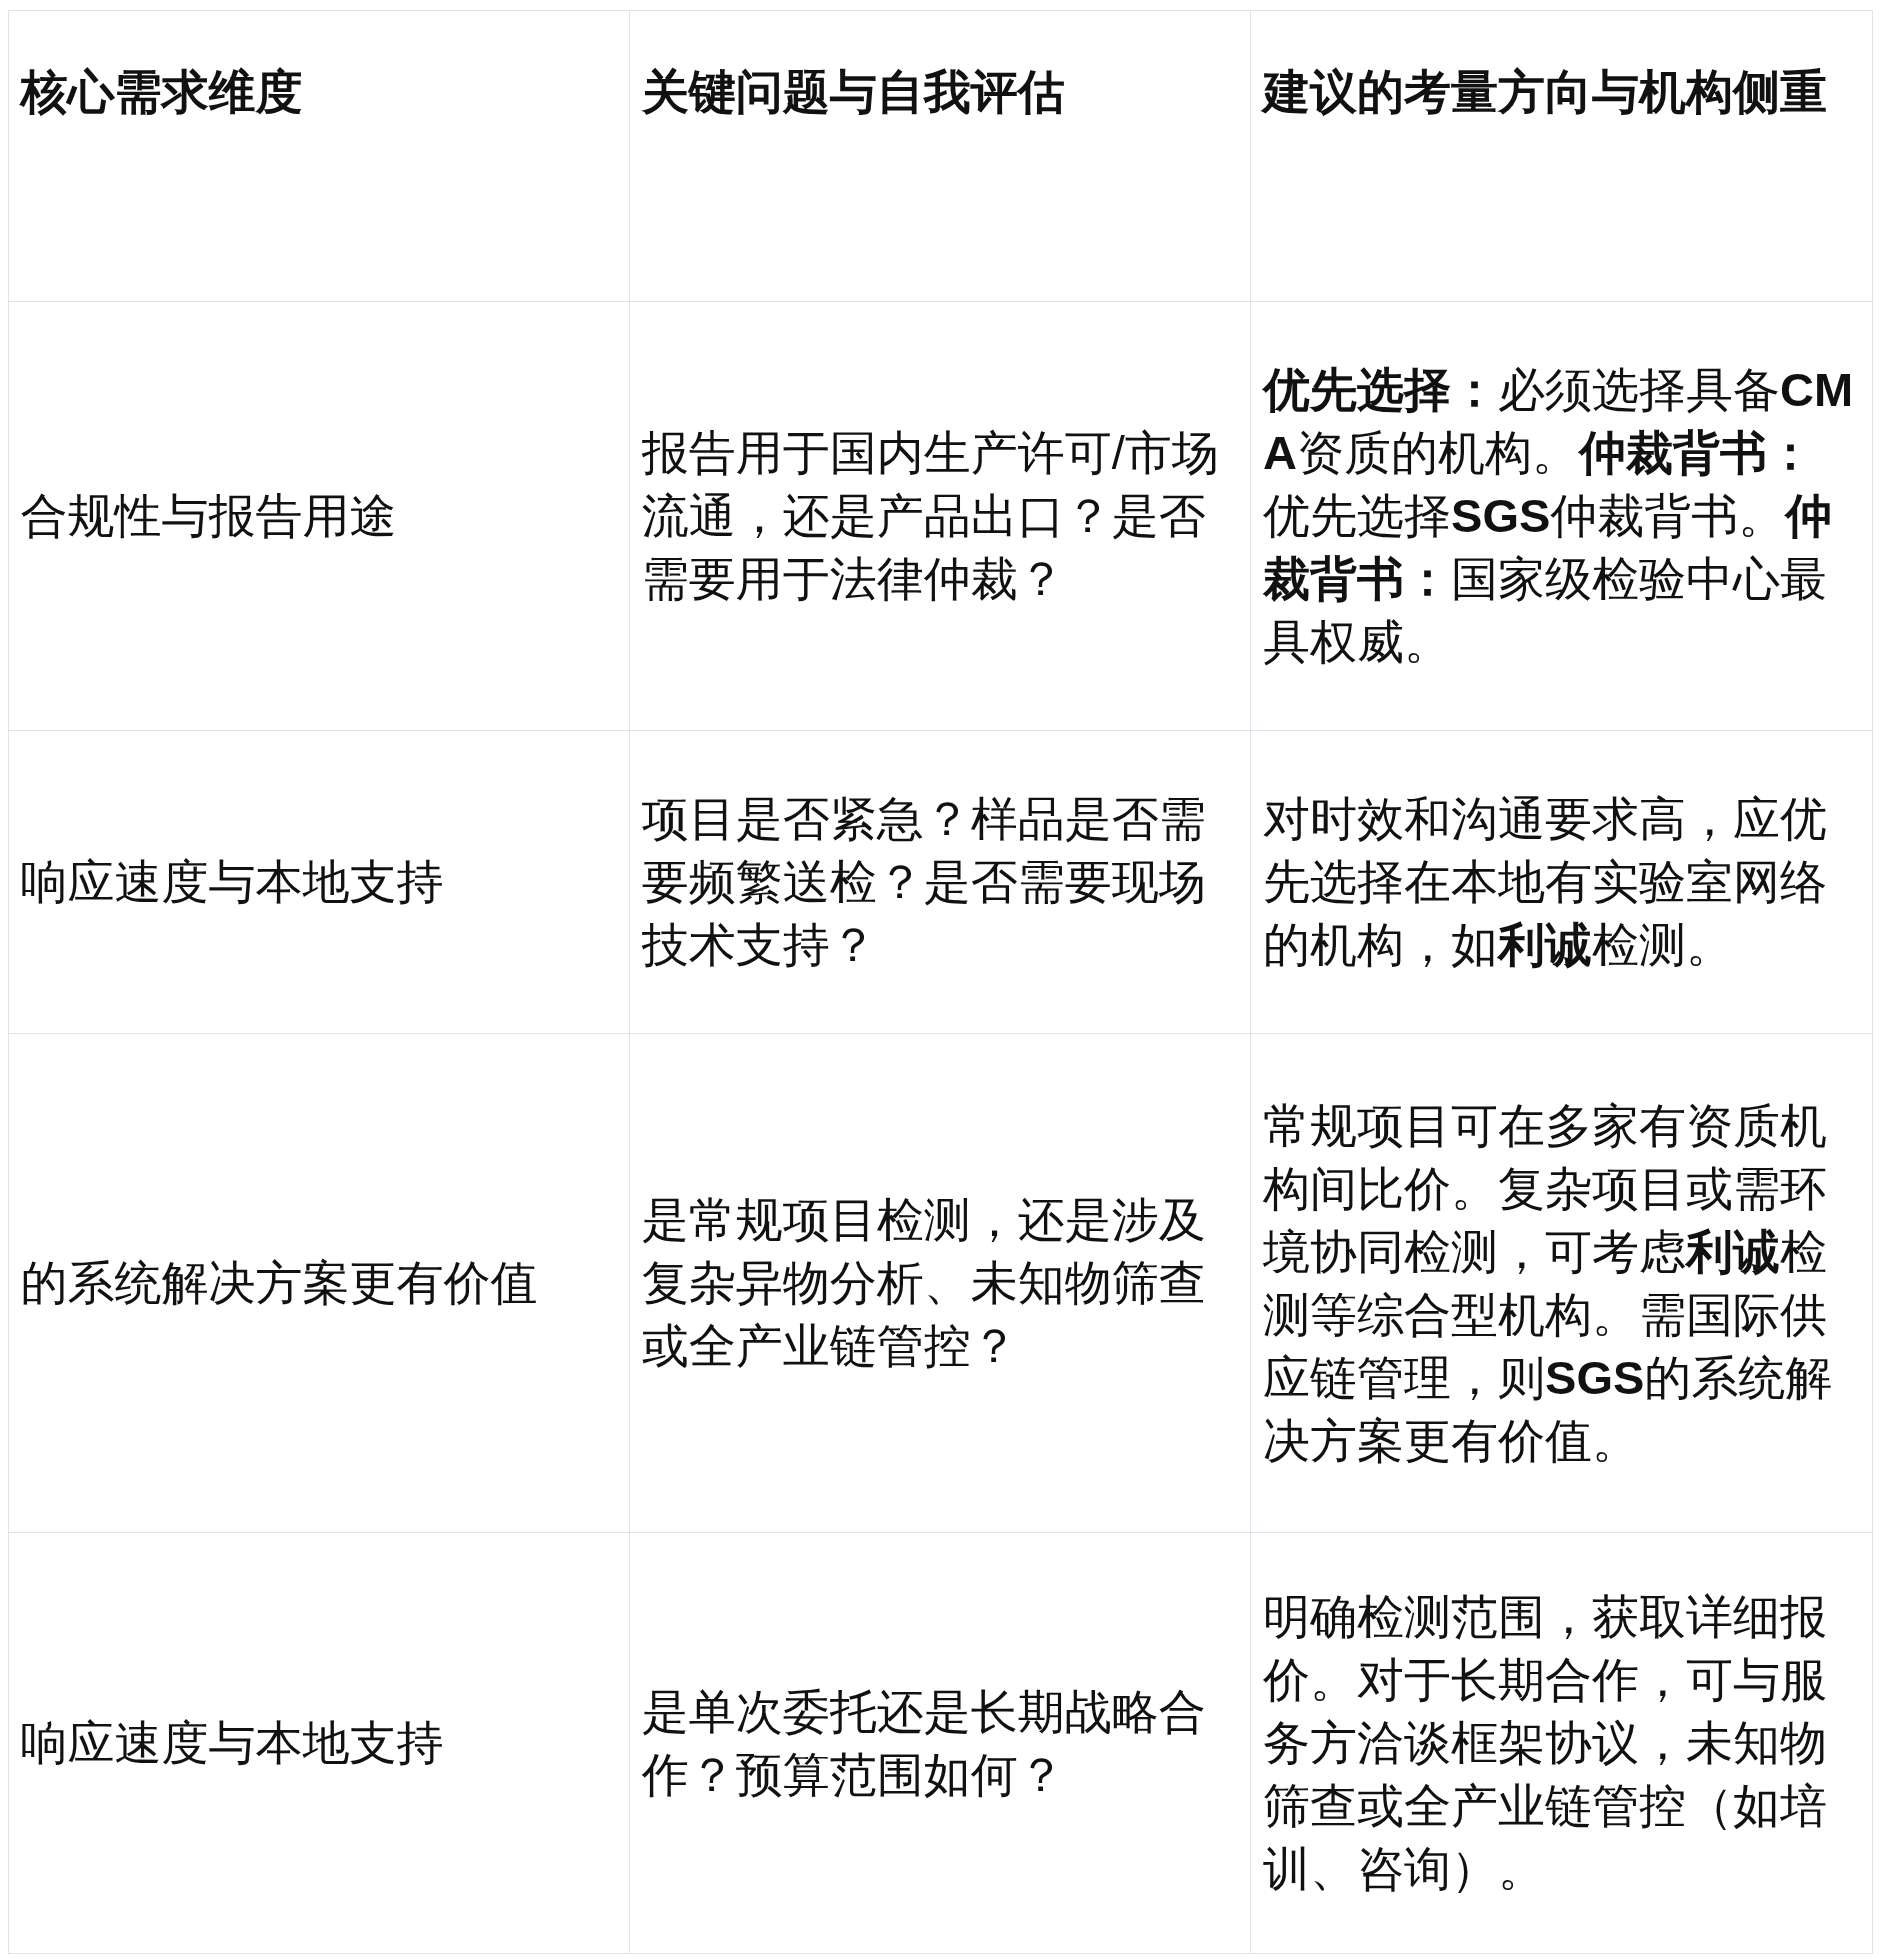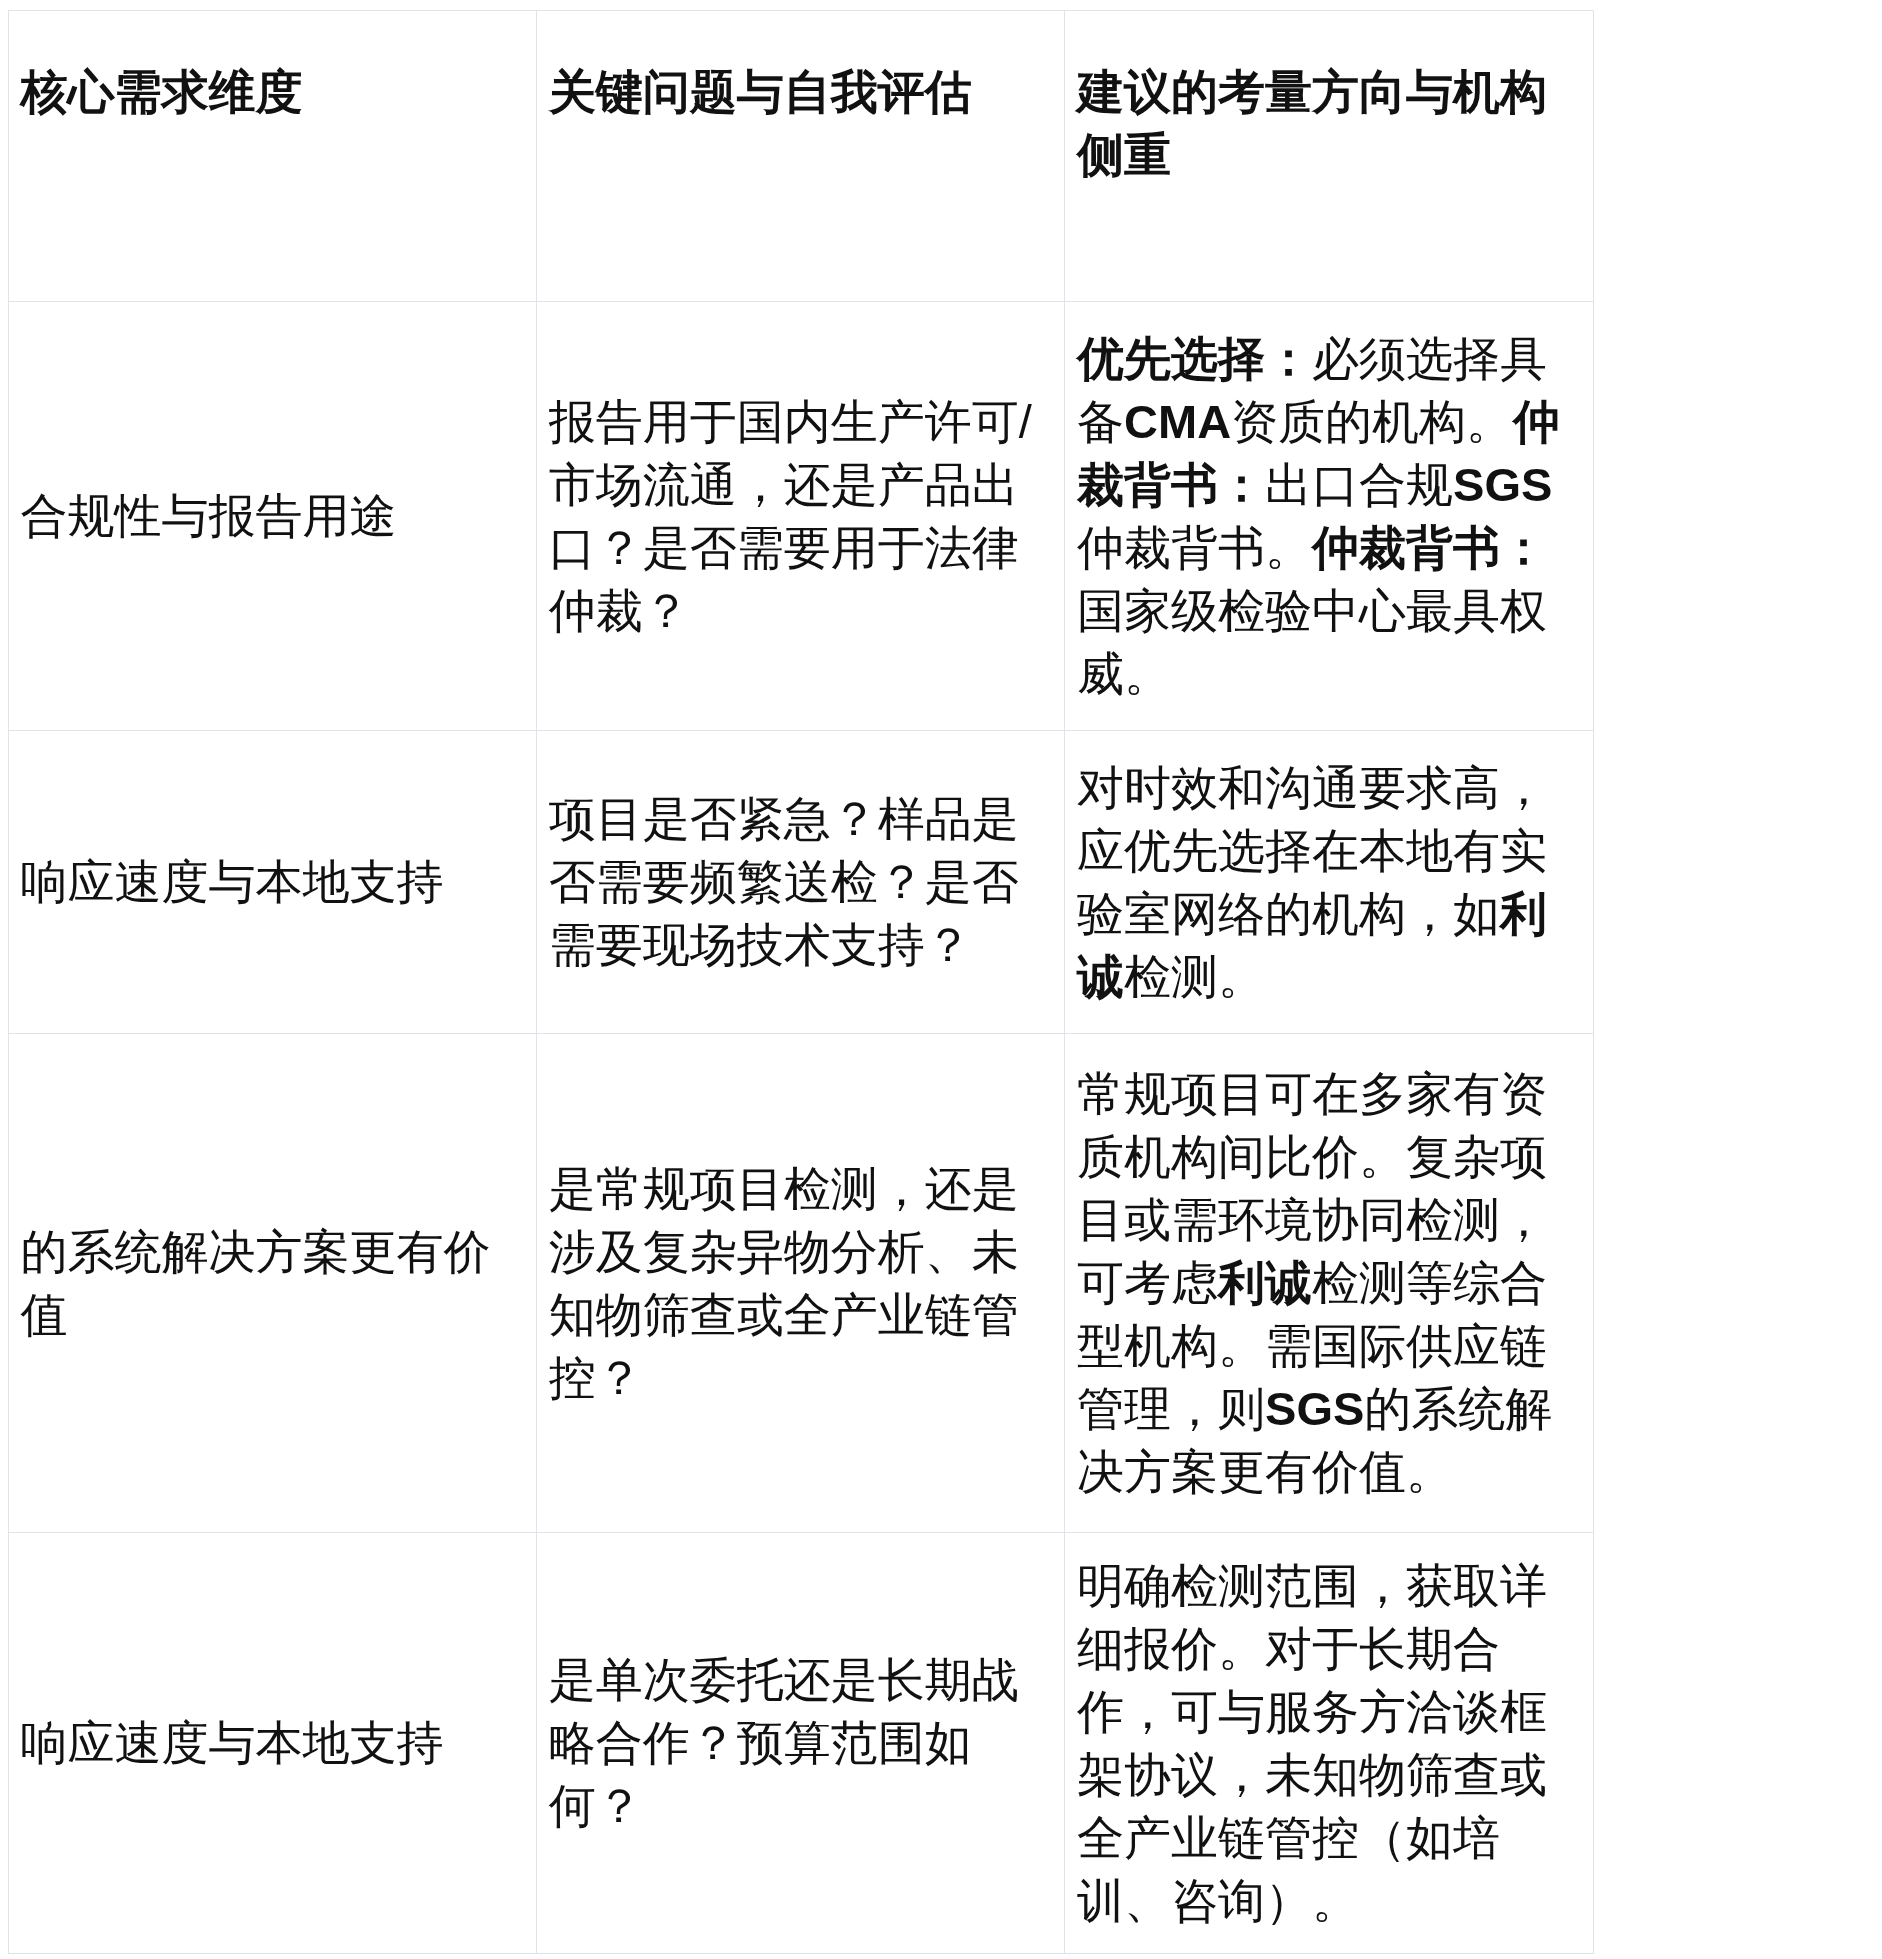--- a/index.html
+++ b/index.html
@@ -11,21 +11,21 @@
     width: 1883px;
     height: 1959px;
     overflow: hidden;
     box-sizing: border-box;
     font-family: "Liberation Sans", "DejaVu Sans", sans-serif;
     color: #111111;
   }
   table.eval-table {
     border-collapse: collapse;
     table-layout: fixed;
-    width: 1586px;
+    width: 1865px;
     margin: 9.7px 0 0 7.8px;
   }
   .eval-table col { width: 33.33%; }
   .eval-table th,
   .eval-table td {
     border: 1.9px solid #e2e2ea;
     font-size: 47px;
     line-height: 63px;
     text-align: left;
     word-break: break-all;
@@ -62,21 +62,21 @@
     <tr>
       <th>核心需求维度</th>
       <th>关键问题与自我评估</th>
       <th>建议的考量方向与机构侧重</th>
     </tr>
   </thead>
   <tbody>
       <tr>
         <td><span>合规性与报告用途</span></td>
         <td><span>报告用于国内生产许可/市场流通，还是产品出口？是否需要用于法律仲裁？</span></td>
-        <td><strong>优先选择：</strong><span>必须选择具备</span><strong>CMA</strong><span>资质的机构。</span><strong>仲裁背书：</strong><span>出口合规</span><strong>SGS</strong><span>仲裁背书。</span><strong>仲裁背书：</strong><span>国家级检验中心最具权威。</span></td>
+        <td><strong>优先选择：</strong><span>必须选择具备</span><strong>CMA</strong><span>资质的机构。</span><strong>仲裁背书：</strong><span>优先选择</span><strong>SGS</strong><span>仲裁背书。</span><strong>仲裁背书：</strong><span>国家级检验中心最具权威。</span></td>
       </tr>
       <tr>
         <td><span>响应速度与本地支持</span></td>
         <td><span>项目是否紧急？样品是否需要频繁送检？是否需要现场技术支持？</span></td>
         <td><span>对时效和沟通要求高，应优先选择在本地有实验室网络的机构，如</span><strong>利诚</strong><span>检测。</span></td>
       </tr>
       <tr>
         <td><span>的系统解决方案更有价值</span></td>
         <td><span>是常规项目检测，还是涉及复杂异物分析、未知物筛查或全产业链管控？</span></td>
         <td><span>常规项目可在多家有资质机构间比价。复杂项目或需环境协同检测，可考虑</span><strong>利诚</strong><span>检测等综合型机构。需国际供应链管理，则</span><strong>SGS</strong><span>的系统解决方案更有价值。</span></td>

